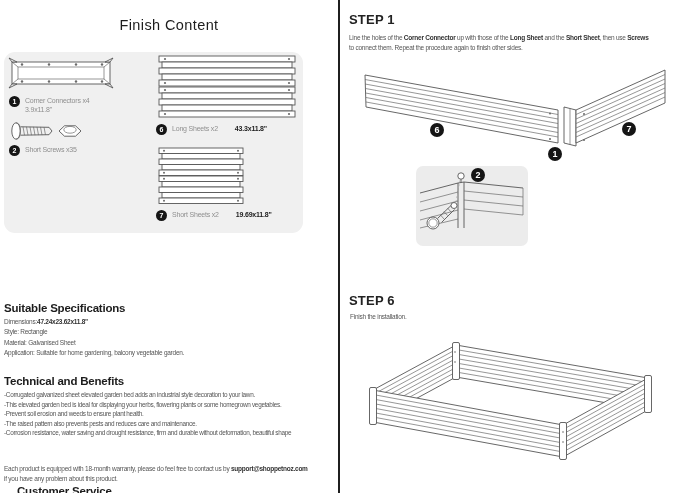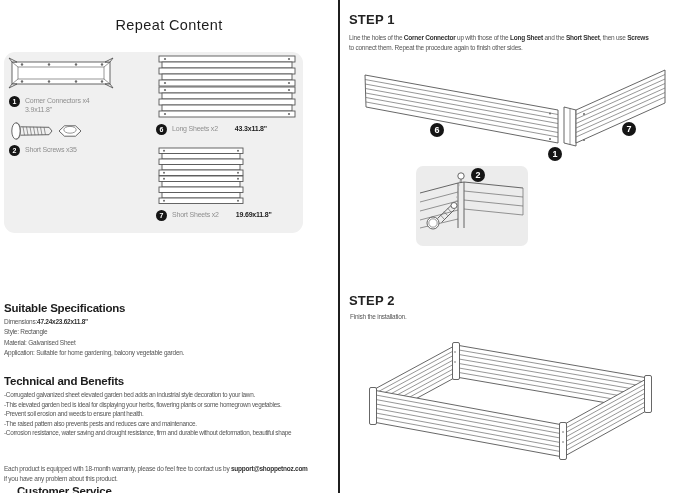--- a/index.html
+++ b/index.html
@@ -39,21 +39,21 @@
   .face { fill:#ffffff; stroke:#565656; stroke-width:.9; }
   .hole { fill:#6a6a6a; }
 
   .inset-box { background:#ececec; border-radius:7px; }
 </style>
 </head>
 <body>
 
 <div class="page">
 
-  <div class="abs page-title" style="left:0; top:17; width:338px; top:17px;">Repeat Content</div>
+  <div class="abs page-title" style="left:0; top:17; width:338px; top:17px;">Finish Content</div>
 
   <div class="abs panel" style="left:4px; top:52px; width:299px; height:181px;"></div>
 
   <svg class="abs" style="left:8px; top:56px;" width="106" height="34" viewBox="0 0 106 34">
     <rect x="4" y="6" width="98" height="22" class="face"></rect>
     <rect x="10" y="11" width="86" height="12" class="ln-thin" fill="#fff"></rect>
     <line x1="4" y1="6" x2="10" y2="11" class="ln-thin"></line>
     <line x1="102" y1="6" x2="96" y2="11" class="ln-thin"></line>
     <line x1="102" y1="28" x2="96" y2="23" class="ln-thin"></line>
     <line x1="4" y1="28" x2="10" y2="23" class="ln-thin"></line>
@@ -252,21 +252,21 @@
     <circle cx="17" cy="57" r="4.2" class="ln-thin"></circle>
     <line x1="21.5" y1="52.5" x2="35" y2="39.5" class="ln"></line>
     <line x1="25.5" y1="56.5" x2="38.5" y2="43.5" class="ln"></line>
     <line x1="24.5" y1="49" x2="28" y2="53" class="ln-thin"></line>
     <line x1="28" y1="45.5" x2="31.5" y2="49.5" class="ln-thin"></line>
     <line x1="31.5" y1="42" x2="35" y2="46" class="ln-thin"></line>
     <circle cx="38" cy="39.5" r="3" class="face"></circle>
   </svg>
   <span class="abs badge lg" style="left:471px; top:168px;">2</span>
 
-  <div class="abs step-heading" style="left:349px; top:293px;">STEP 2</div>
+  <div class="abs step-heading" style="left:349px; top:293px;">STEP 6</div>
   <div class="abs small" style="left:350px; top:312px;">Finish the installation.</div>
 
   <svg class="abs" style="left:360px; top:332px;" width="302" height="160" viewBox="0 0 302 160">
 
     <polygon points="13,58 96,13 96,45 13,90" class="face"></polygon>
     <line x1="13" y1="62.5" x2="96" y2="17.5" class="ln-thin"></line>
     <line x1="13" y1="67" x2="96" y2="22" class="ln-thin"></line>
     <line x1="13" y1="71.5" x2="96" y2="26.5" class="ln-thin"></line>
     <line x1="13" y1="76" x2="96" y2="31" class="ln-thin"></line>
     <line x1="13" y1="80.5" x2="96" y2="35.5" class="ln-thin"></line>

